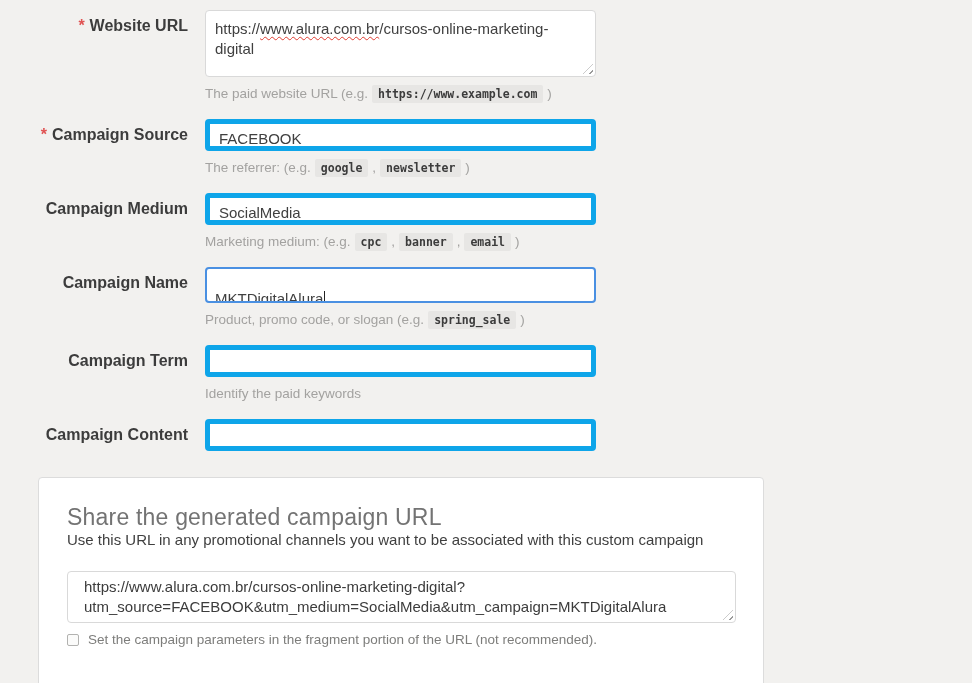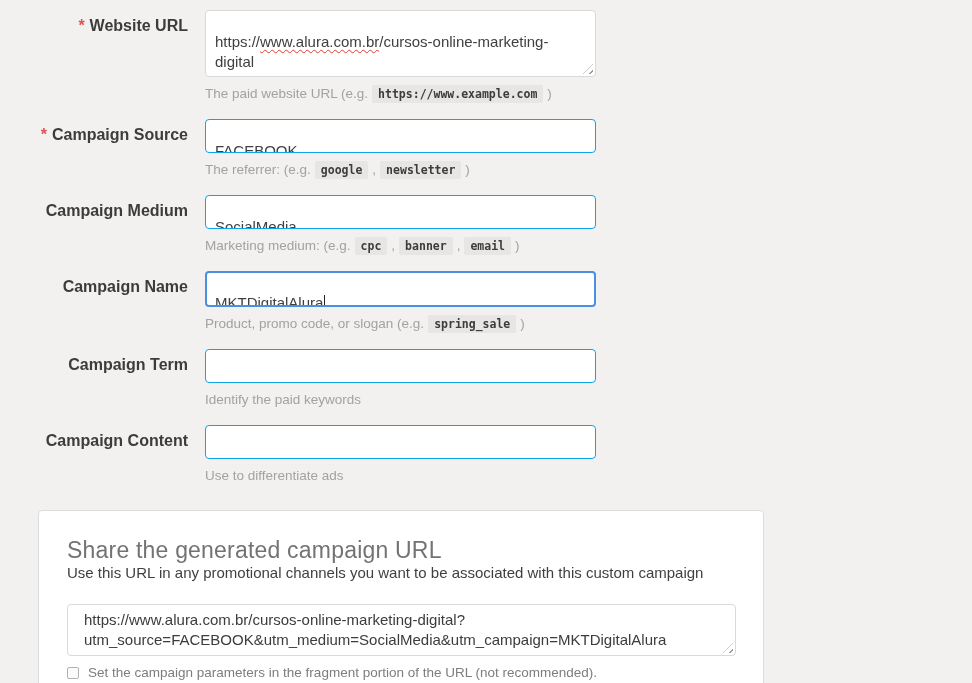--- a/index.html
+++ b/index.html
@@ -14,40 +14,40 @@
   .label-cell {
     width: 188px; text-align: right; padding-top: 7px;
     font-size: 16px; font-weight: bold; color: #3c3c3c;
     white-space: nowrap;
   }
   .label-cell .req { color: #e05252; font-weight: bold; margin-right: 5px; }
   .input-cell { margin-left: 17px; width: 391px; }
   .text-input {
     width: 391px; height: 32px;
     background: #ffffff;
-    border: 1px solid #0ea5e9;
+    border: 5px solid #0ea5e9;
     border-radius: 4px;
     font-size: 15px; color: #404040;
-    padding: 16px 9px;
+    padding: 0 9px;
     line-height: 30px;
     white-space: nowrap; overflow: hidden;
   }
   .text-input.focused {
     border: 2px solid #4a90e2;
     padding: 16px 8px;
     line-height: 28px;
   }
   .textarea-box {
     position: relative;
     width: 391px;
     background: #ffffff;
     border: 1px solid #d9d9d9;
     border-radius: 4px;
     font-size: 15px; color: #404040;
-    padding: 21px 9px;
+    padding: 8px 9px;
     line-height: 20px;
     overflow: hidden;
   }
   .textarea-box.url-box { height: 67px; }
   .resize-handle {
     position: absolute; right: 2px; bottom: 2px;
     width: 10px; height: 10px;
     background: repeating-linear-gradient(-45deg,
       transparent 0px, transparent 2px,
       #9a9a9a 2px, #9a9a9a 3px,
@@ -176,21 +176,20 @@
       <div class="help-line"><span class="help-plain">Identify the paid keywords</span></div>
     </div>
   </div>
 
   <div class="field-row">
     <div class="label-cell">
       <span>Campaign Content</span>
     </div>
     <div class="input-cell">
       <div class="text-input"></div>
-      <div class="help-line"><span class="help-plain">Use to differentiate ads</span></div>
     </div>
   </div>
 
 </div>
 
 <div class="share-card">
   <div class="share-title">Share the generated campaign URL</div>
   <div class="share-desc">Use this URL in any promotional channels you want to be associated with this custom campaign</div>
   <div class="share-url-box">
     <div>https://www.alura.com.br/cursos-online-marketing-digital?</div>

